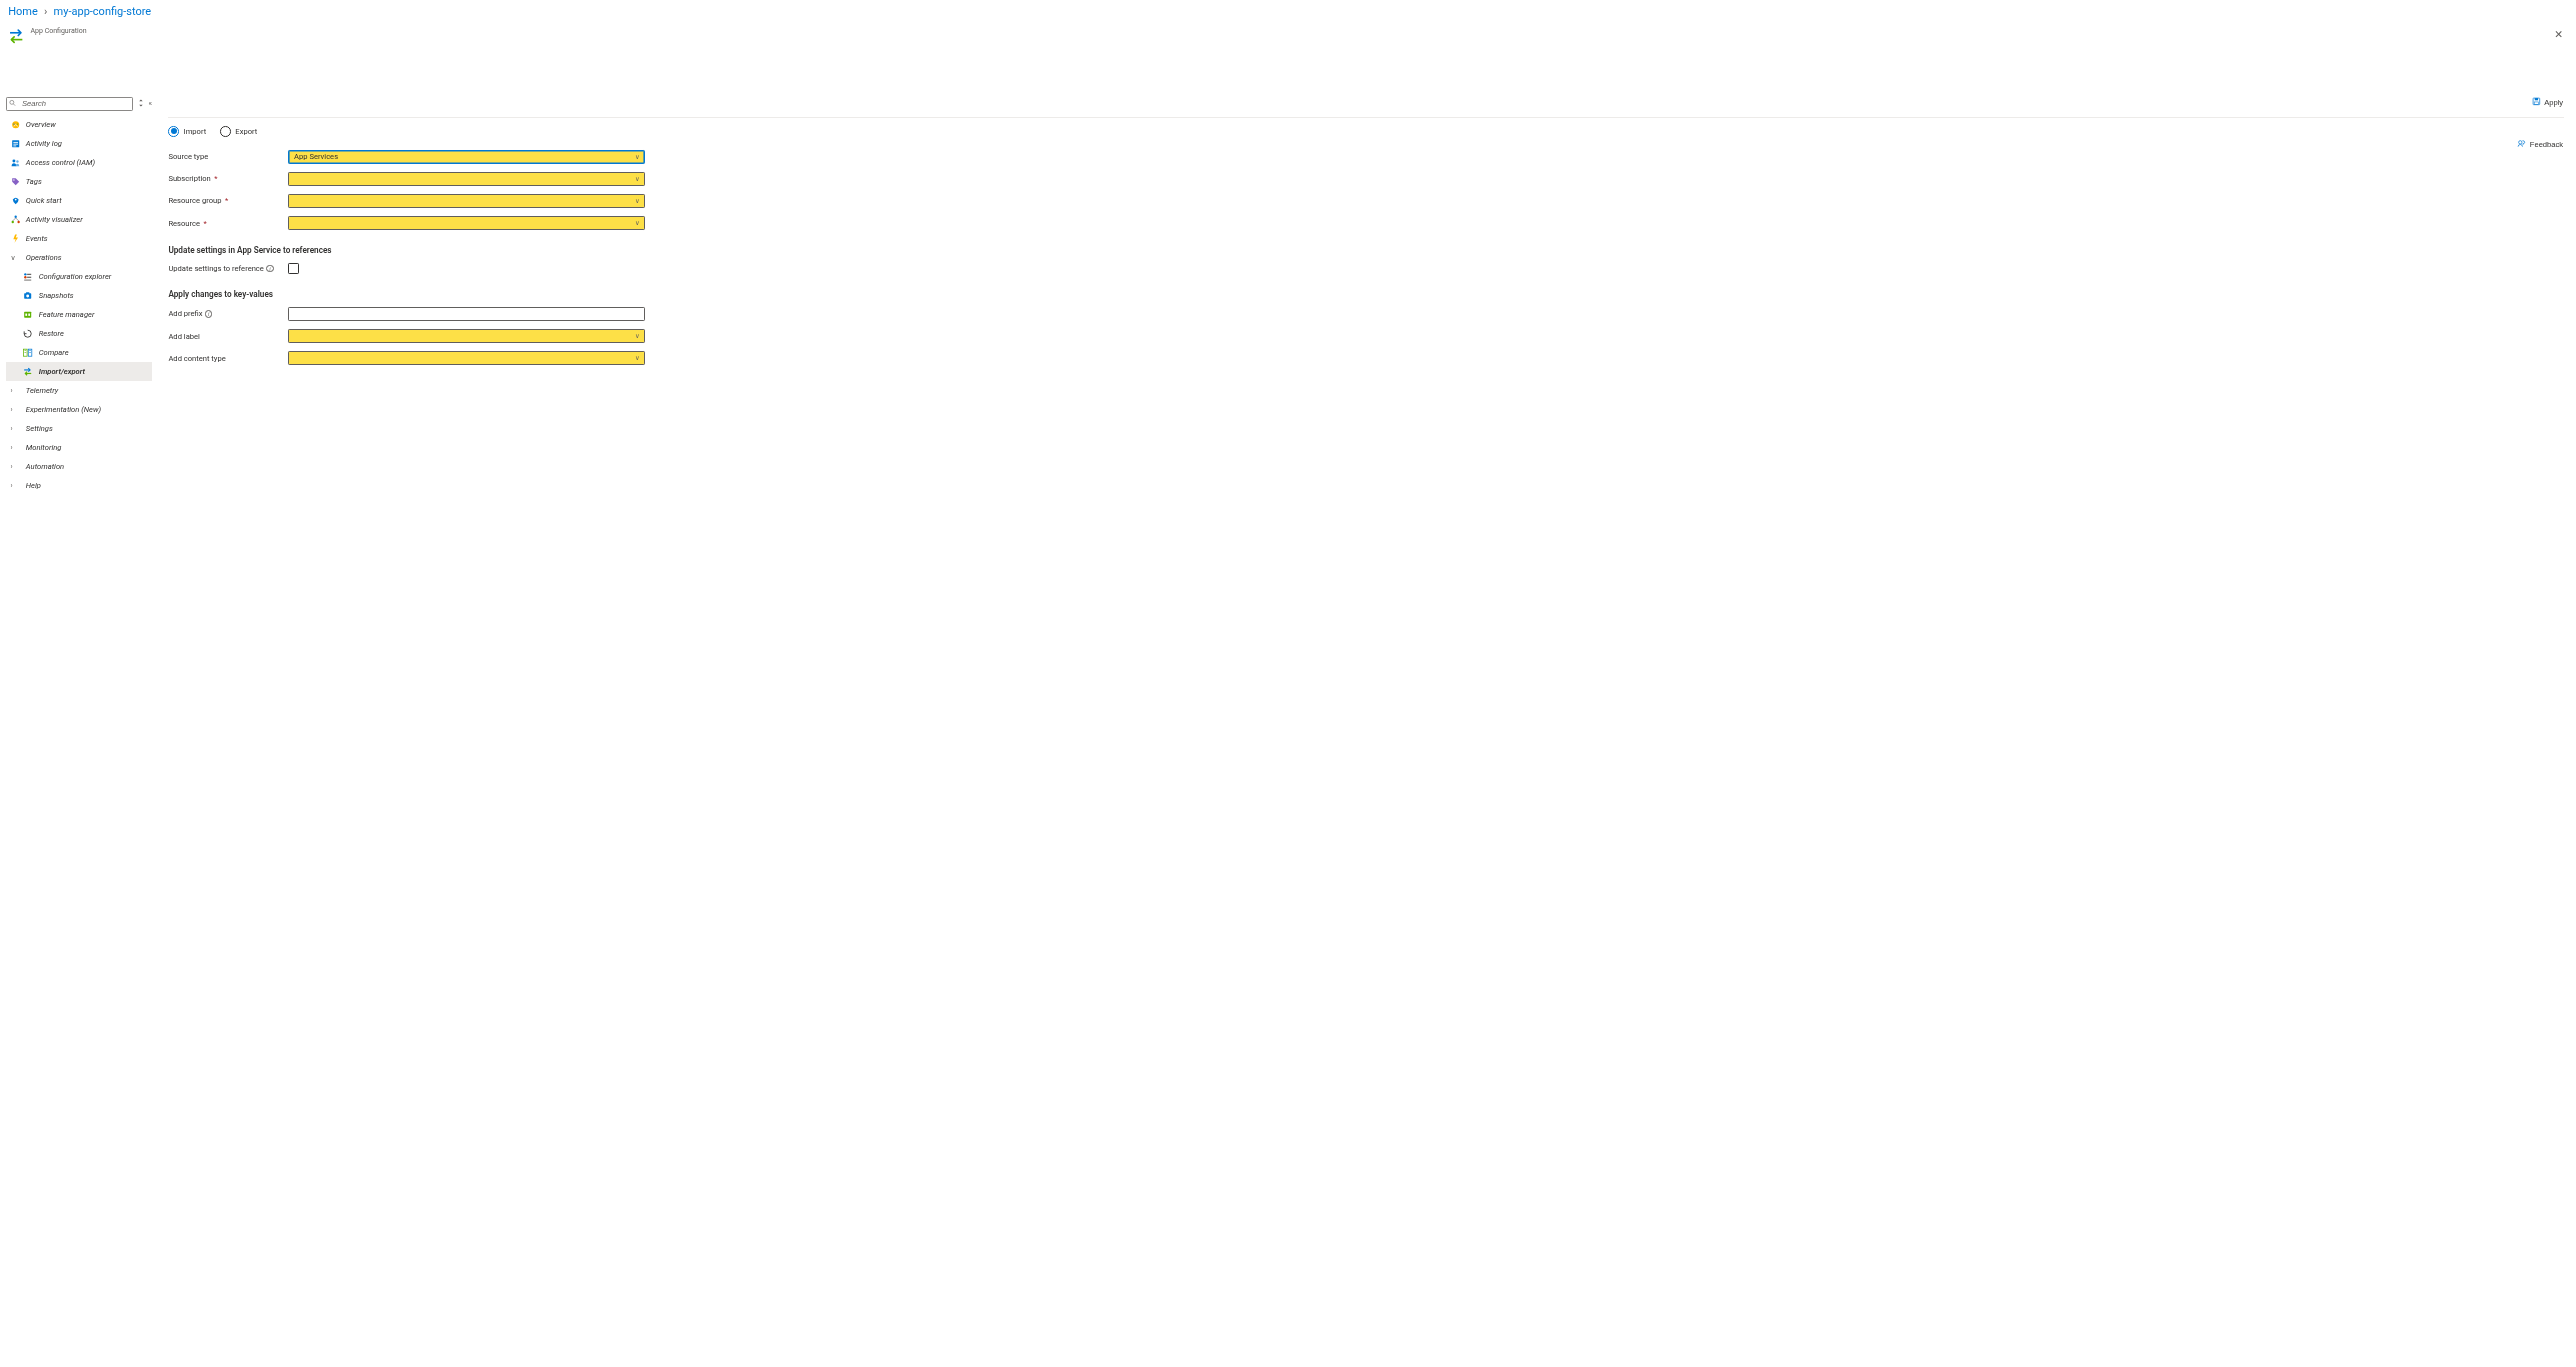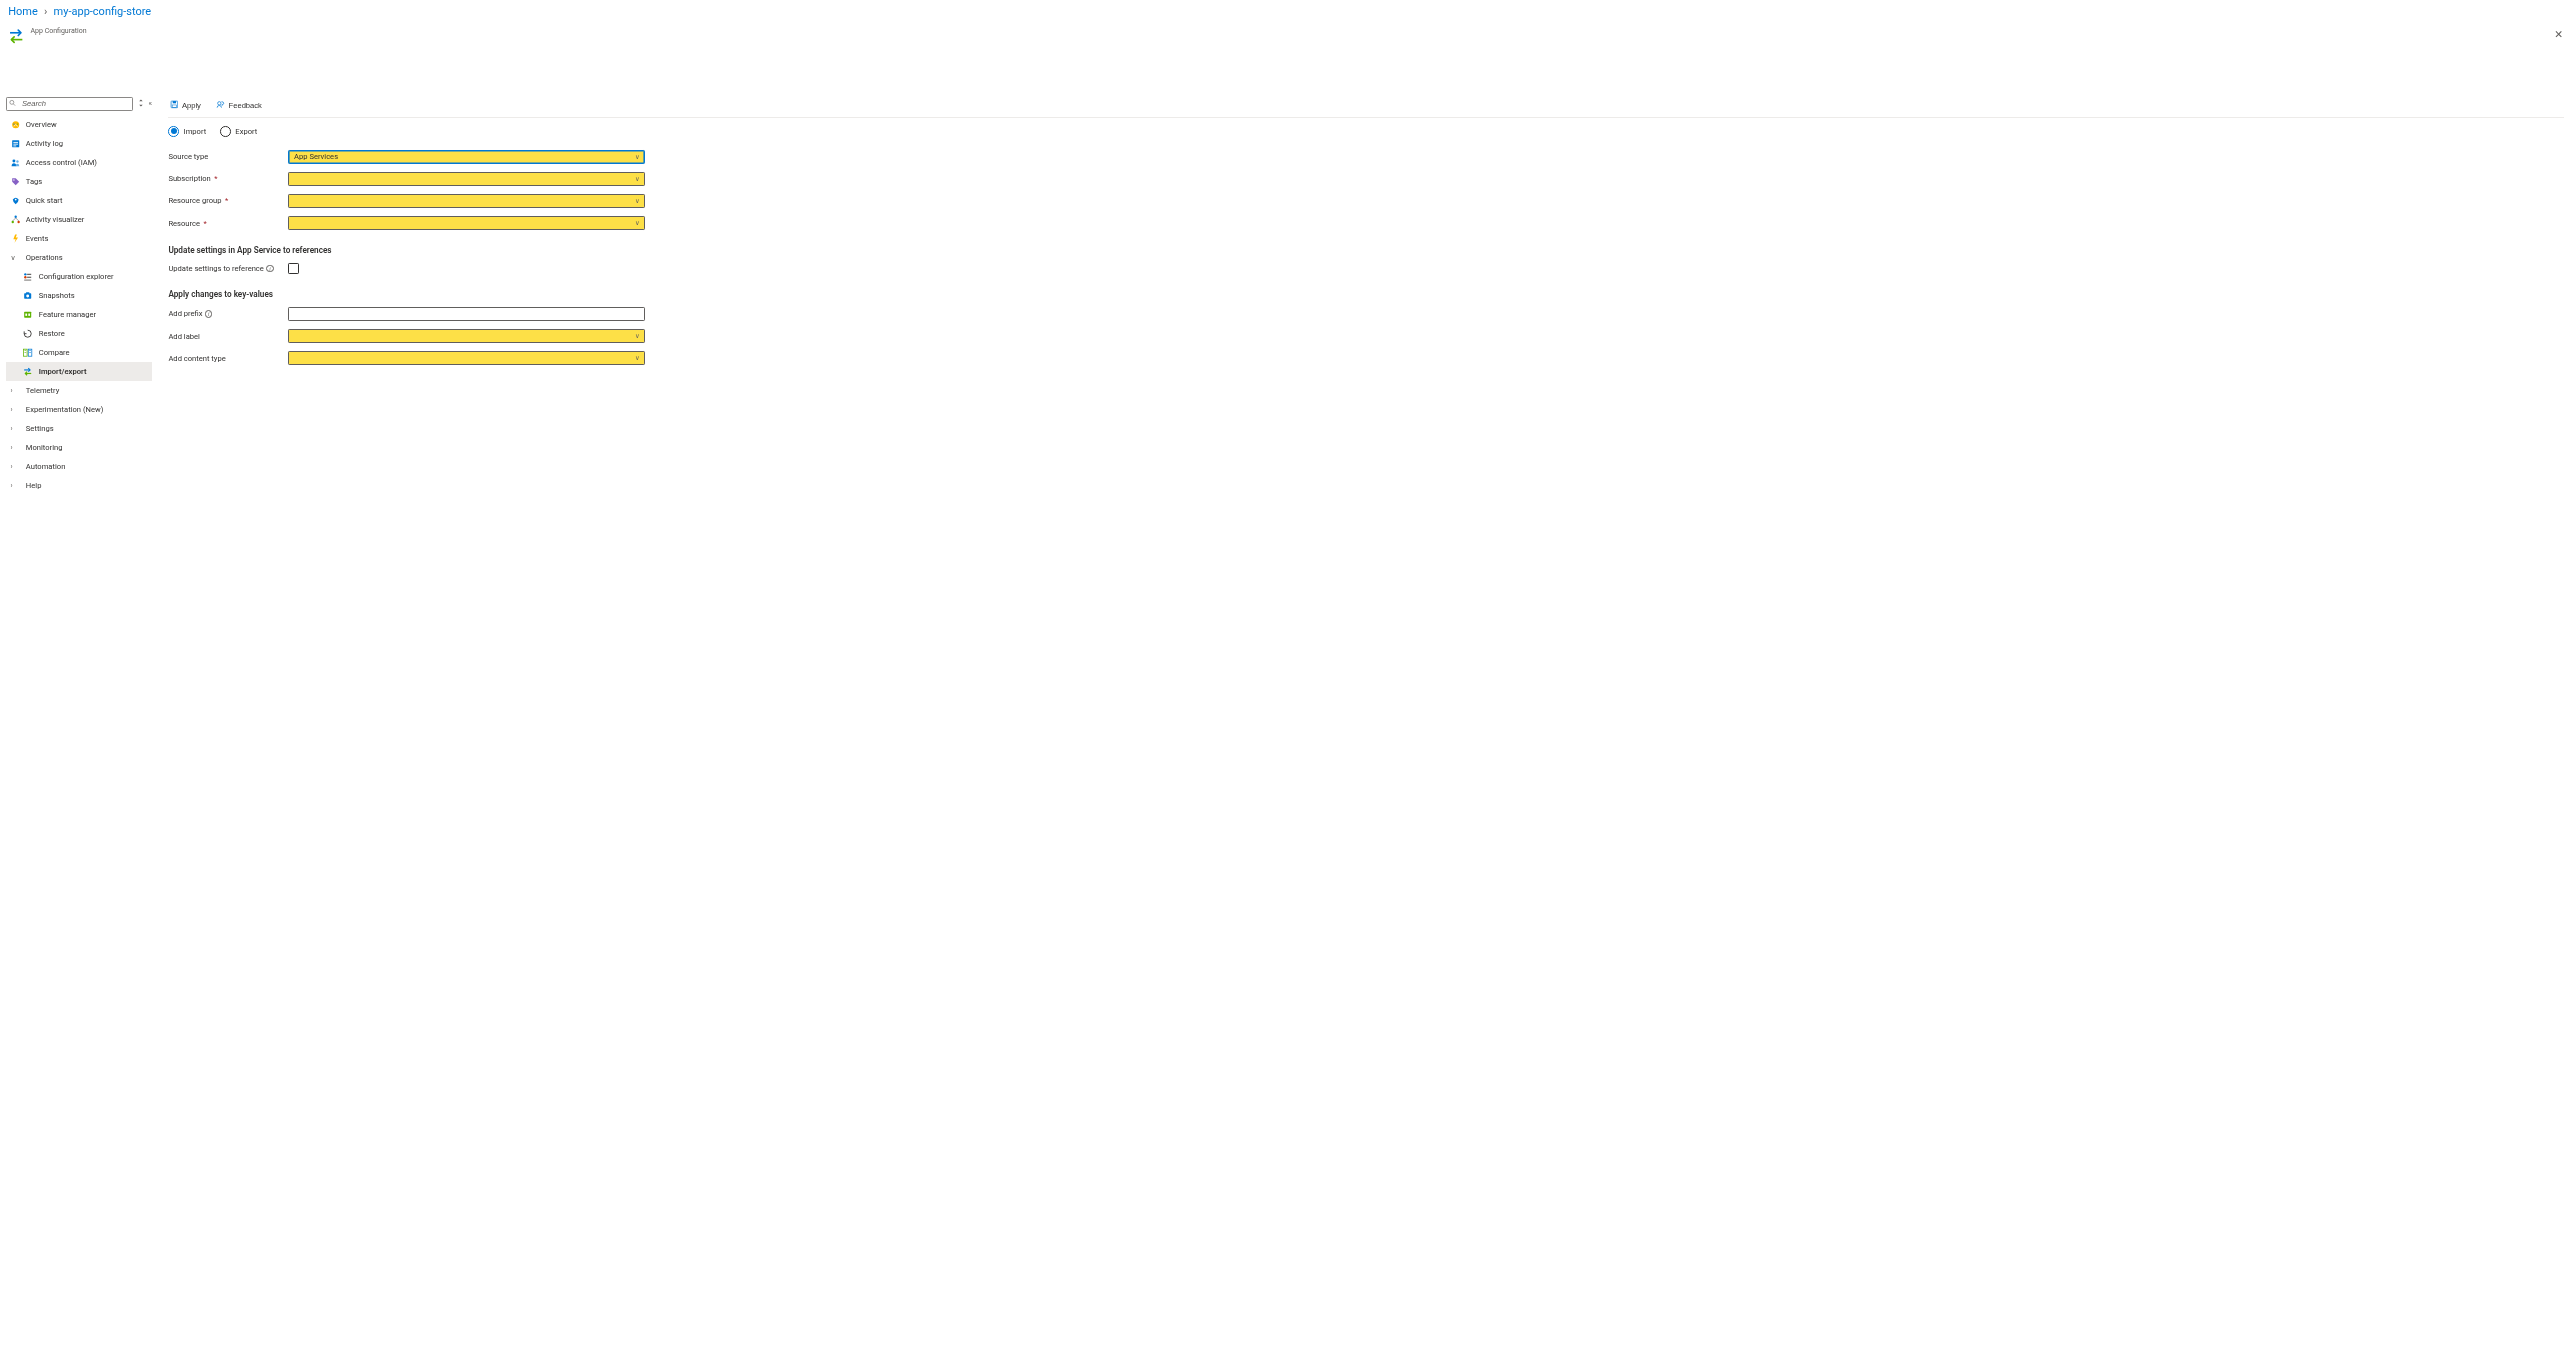--- a/index.html
+++ b/index.html
@@ -128,34 +128,35 @@
       display: inline-flex;
       align-items: center;
       justify-content: center;
       flex-shrink: 0;
     }
     .nav-chevron {
       width: 9.4px;
       color: #605e5c;
       font-size: 7px;
     }
-    .nav-label { font-size: 7.6px; color: #323130; }
+    .nav-label { font-size: 7.6px; color: #323130; font-style: italic; }
 
     
     .main {
       flex-grow: 1;
       padding: 0 11.7px 23.4px 16.4px;
     }
     .toolbar {
       display: flex;
-      align-items: center;
+      align-items: flex-end;
       height: 23.4px;
-      gap: 13px;
+      gap: 27px;
       border-bottom: 0.6px solid #edebe9;
       margin-bottom: 8.2px;
+      flex-direction: column;
     }
     .toolbar-btn {
       display: inline-flex;
       align-items: center;
       gap: 3.5px;
       background: none;
       border: none;
       cursor: pointer;
       font-size: 7.6px;
       color: #323130;

